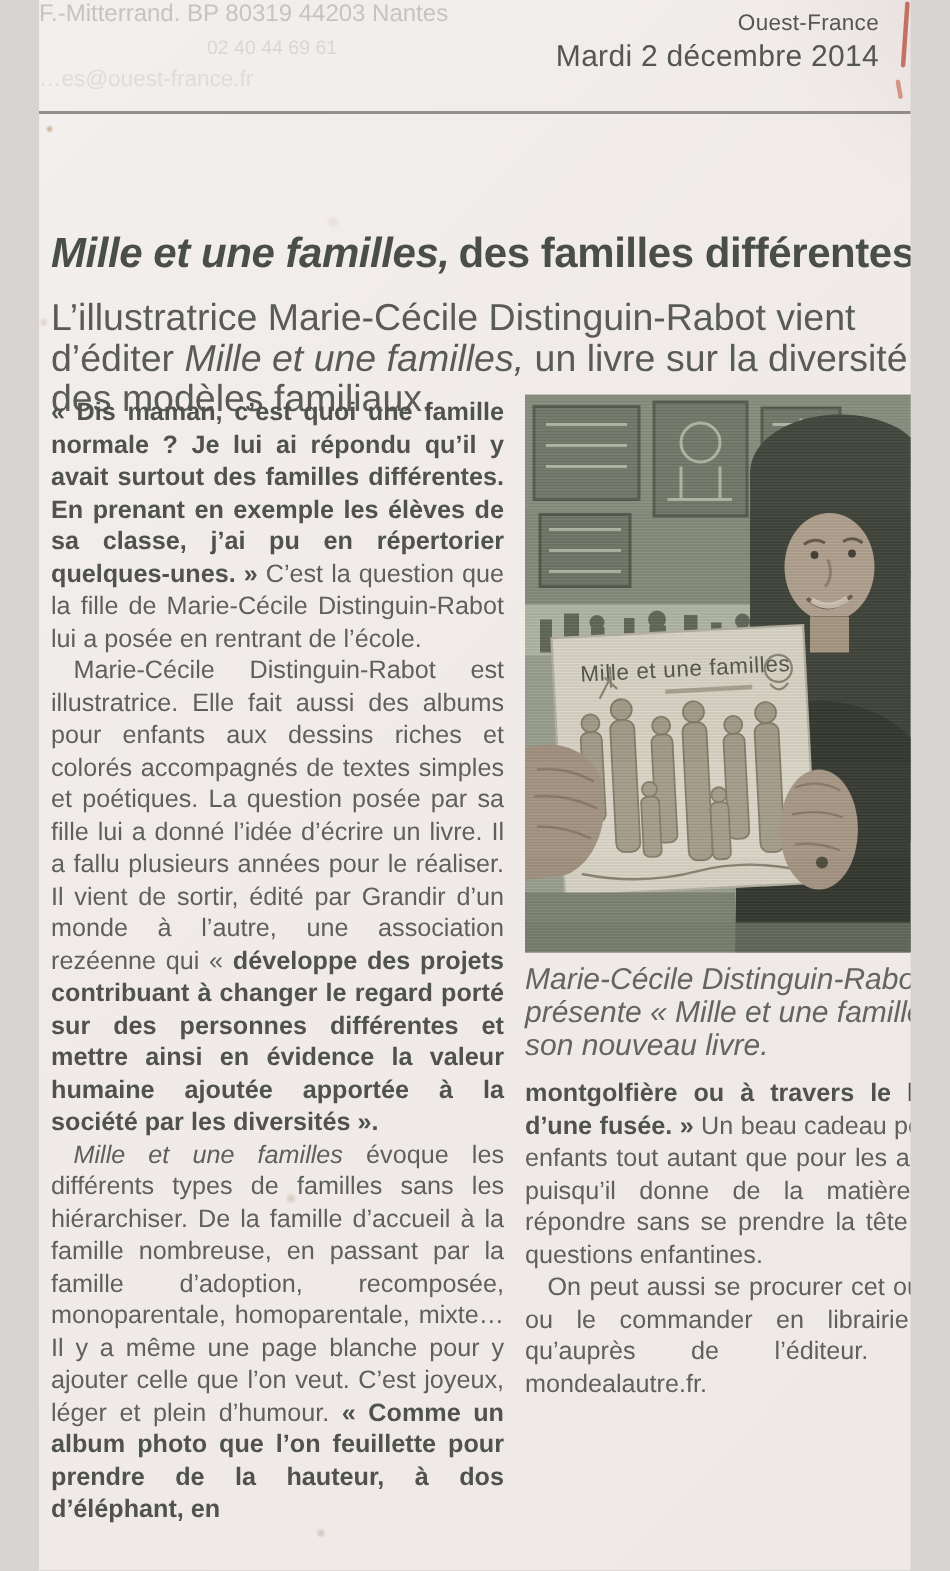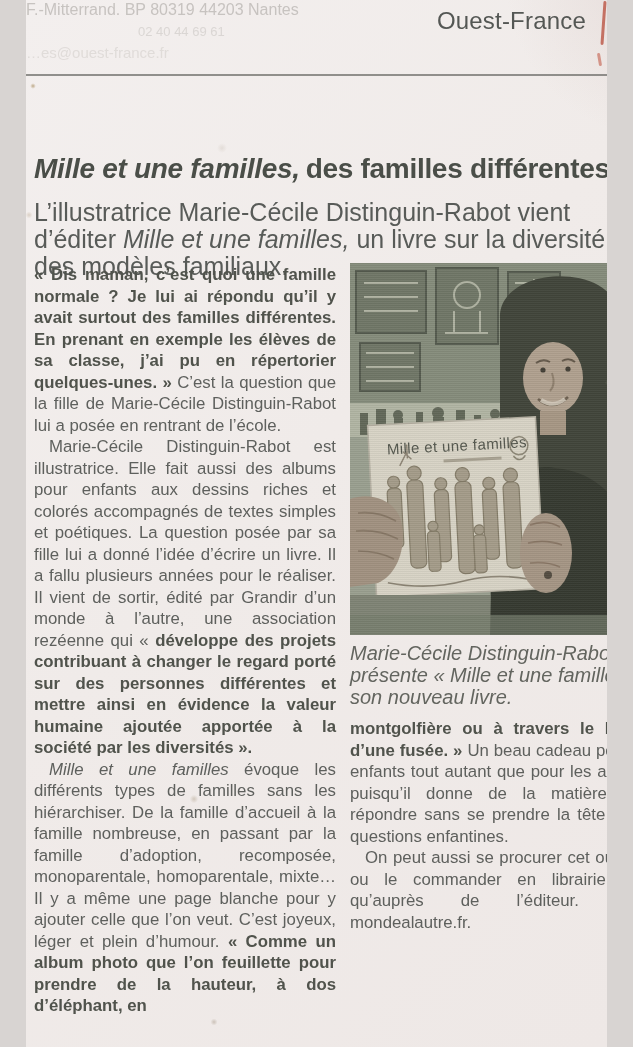--- a/index.html
+++ b/index.html
@@ -16,21 +16,21 @@
       linear-gradient(135deg,#f3efee 0%,#f0ebe9 45%,#eee8e6 100%);
     color:#5e605d;
   }
   
   .hdr-faded{position:absolute;color:#c7c3c0;white-space:nowrap;}
   .hdr-addr{left:0;top:1px;font-size:16px;}
   .hdr-phone{left:112px;top:24px;font-size:13px;color:rgba(199,195,192,.55);}
   .hdr-email{left:0;top:44px;font-size:15px;color:rgba(201,197,194,.45);}
   .hdr-right{position:absolute;top:7px;right:21px;text-align:right;color:#54575400;}
   .hdr-right div{color:#545754;}
-  .masthead-line{font-size:24px;letter-spacing:.2px;}
+  .masthead-line{font-size:15px;letter-spacing:.2px;}
   .date-line{font-size:20px;margin-top:3px;letter-spacing:.2px;}
   .pen-mark-1{position:absolute;left:576px;top:1px;width:3px;height:44px;background:#b3402e;opacity:.7;transform:rotate(4deg);border-radius:2px;}
   .pen-mark-2{position:absolute;left:572px;top:53px;width:3px;height:13px;background:#c0503c;opacity:.55;transform:rotate(-10deg);border-radius:2px;}
   .rule{position:absolute;left:0;top:74px;width:612px;height:2px;background:#6f6f6b;opacity:.75;}
   
   .headline{position:absolute;left:8px;top:153px;width:620px;white-space:nowrap;
     font-size:28px;font-weight:bold;color:#4a4e48;letter-spacing:-.3px;}
   .headline .it{font-style:italic;margin-right:6px;}
   .standfirst{position:absolute;left:8px;top:199px;width:600px;font-size:25px;line-height:27px;color:#585b58;}
   .standfirst .it{font-style:italic;}
@@ -54,20 +54,21 @@
 <body>
 
 <div class="page">
 
   <div class="hdr-faded hdr-addr">F.-Mitterrand. BP 80319 44203 Nantes</div>
   <div class="hdr-faded hdr-phone">02 40 44 69 61</div>
   <div class="hdr-faded hdr-email">…es@ouest-france.fr</div>
 
   <div class="hdr-right">
     <div class="masthead-line">Ouest-France</div>
+    <div class="date-line">Mardi 2 décembre 2014</div>
   </div>
   <div class="pen-mark-1"></div>
   <div class="pen-mark-2"></div>
 
   <div class="rule"></div>
 
   <div class="headline">
     <span class="it">Mille et une familles,</span><span>des familles différentes</span>
   </div>
 

